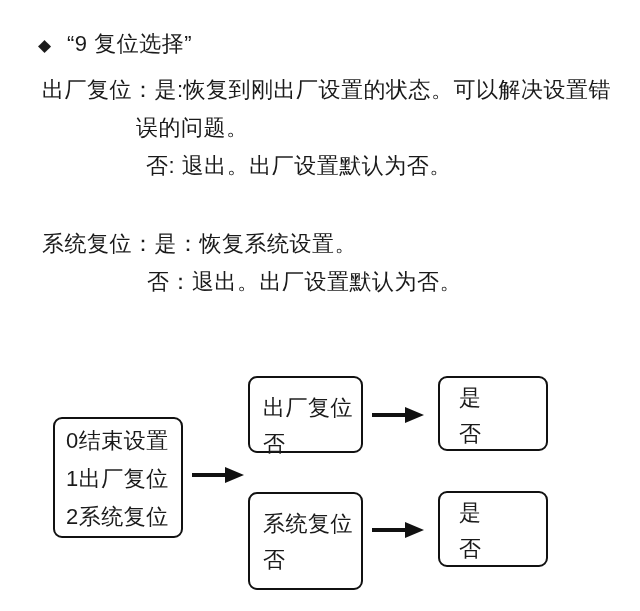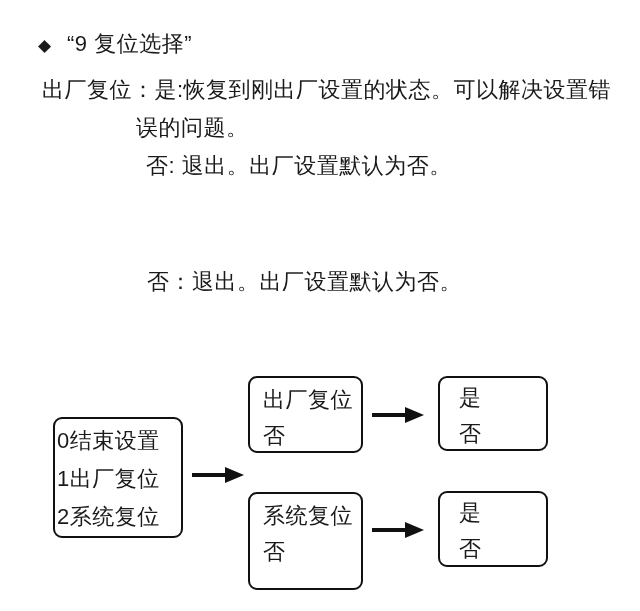--- a/index.html
+++ b/index.html
@@ -10,38 +10,39 @@
   .title-bullet { position:absolute; font-size:17px; line-height:17px; color:#1a1a1a; }
   .title-text   { position:absolute; font-size:22px; line-height:26px; font-weight:normal; letter-spacing:0.5px; white-space:pre; }
   .line {
     position:absolute; font-size:22px; line-height:26px; letter-spacing:0.5px; white-space:pre;
   }
   .dbox {
     position:absolute; box-sizing:border-box; background:#ffffff;
     border:2px solid #111111; border-radius:9px; font-size:22px; letter-spacing:0.5px;
   }
   .dbox .bline { line-height:36px; white-space:pre; }
-  .menu-box { padding:3px 0 0 2px; }
+  .menu-box { padding:3px 0 0 11px; }
   .menu-box .bline { line-height:38px; }
-  .step-box { padding:4px 0 0 13px; }
+  .step-box { padding:12px 0 0 13px; }
   .result-box { padding:2px 0 0 19px; }
   .arrow { position:absolute; }
 </style>
 </head>
 <body>
 
 <div class="page">
 
   <span class="title-bullet" style="left:38px;top:37px">◆</span>
   <span class="title-text" style="left:67px;top:31px">“9 复位选择”</span>
 
   <span class="line" style="left:42px;top:77px">出厂复位：是:恢复到刚出厂设置的状态。可以解决设置错</span>
   <span class="line" style="left:136px;top:115px">误的问题。</span>
   <span class="line" style="left:146px;top:153px">否: 退出。出厂设置默认为否。</span>
 
+  <span class="line" style="left:42px;top:231px">系统复位：是：恢复系统设置。</span>
   <span class="line" style="left:147px;top:269px">否：退出。出厂设置默认为否。</span>
 
   <div class="dbox menu-box" style="left:53px;top:417px;width:130px;height:121px">
     <div class="bline">0结束设置</div>
     <div class="bline">1出厂复位</div>
     <div class="bline">2系统复位</div>
   </div>
 
   <svg class="arrow" style="left:191px;top:465px" width="54" height="20" viewBox="0 0 54 20">
     <line x1="1" y1="10" x2="37" y2="10" stroke="#111111" stroke-width="4"></line>

